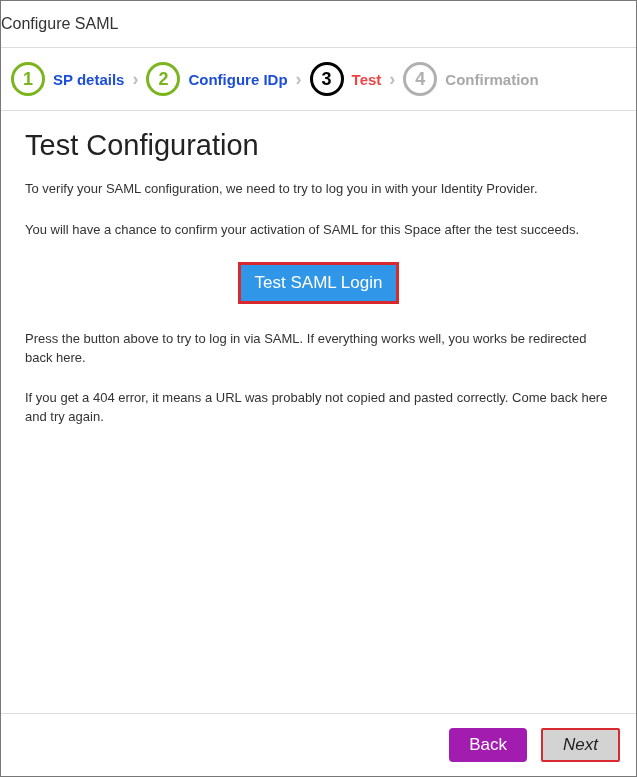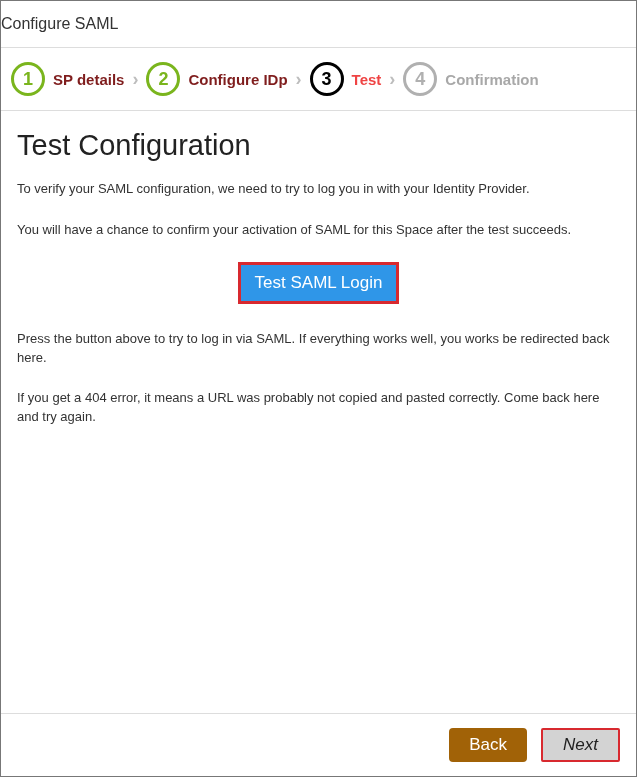--- a/index.html
+++ b/index.html
@@ -54,31 +54,31 @@
       color: #000;
     }
     .step-circle.gray {
       border-color: #b0b0b0;
       color: #b0b0b0;
     }
     .step-label {
       font-size: 15px;
       font-weight: 600;
     }
-    .step-label.green { color: #7f1d1d; }
+    .step-label.green { color: #1d4ed8; }
     .step-label.black { color: #ef4444; }
     .step-label.gray { color: #a8a8a8; }
     .chevron {
       color: #bdbdbd;
       font-size: 18px;
       font-weight: 700;
       padding: 0 4px;
     }
     .content {
-      padding: 18px 16px;
+      padding: 18px 24px;
       flex: 1;
       color: #333;
     }
     .content h1 {
       font-size: 29px;
       font-weight: 400;
       margin-bottom: 18px;
       color: #222;
     }
     .content p {
@@ -108,21 +108,21 @@
       gap: 14px;
     }
     .btn {
       font-size: 17px;
       padding: 6px 20px;
       border-radius: 4px;
       cursor: pointer;
       border: none;
     }
     .btn.gray {
-      background: #a16207;
+      background: #a21caf;
       color: #fff;
     }
     .btn.next {
       background: #d3d3d3;
       color: #222;
       border: 2px solid #d8292f;
       border-radius: 2px;
       padding: 5px 20px;
       font-style: italic;
     }

